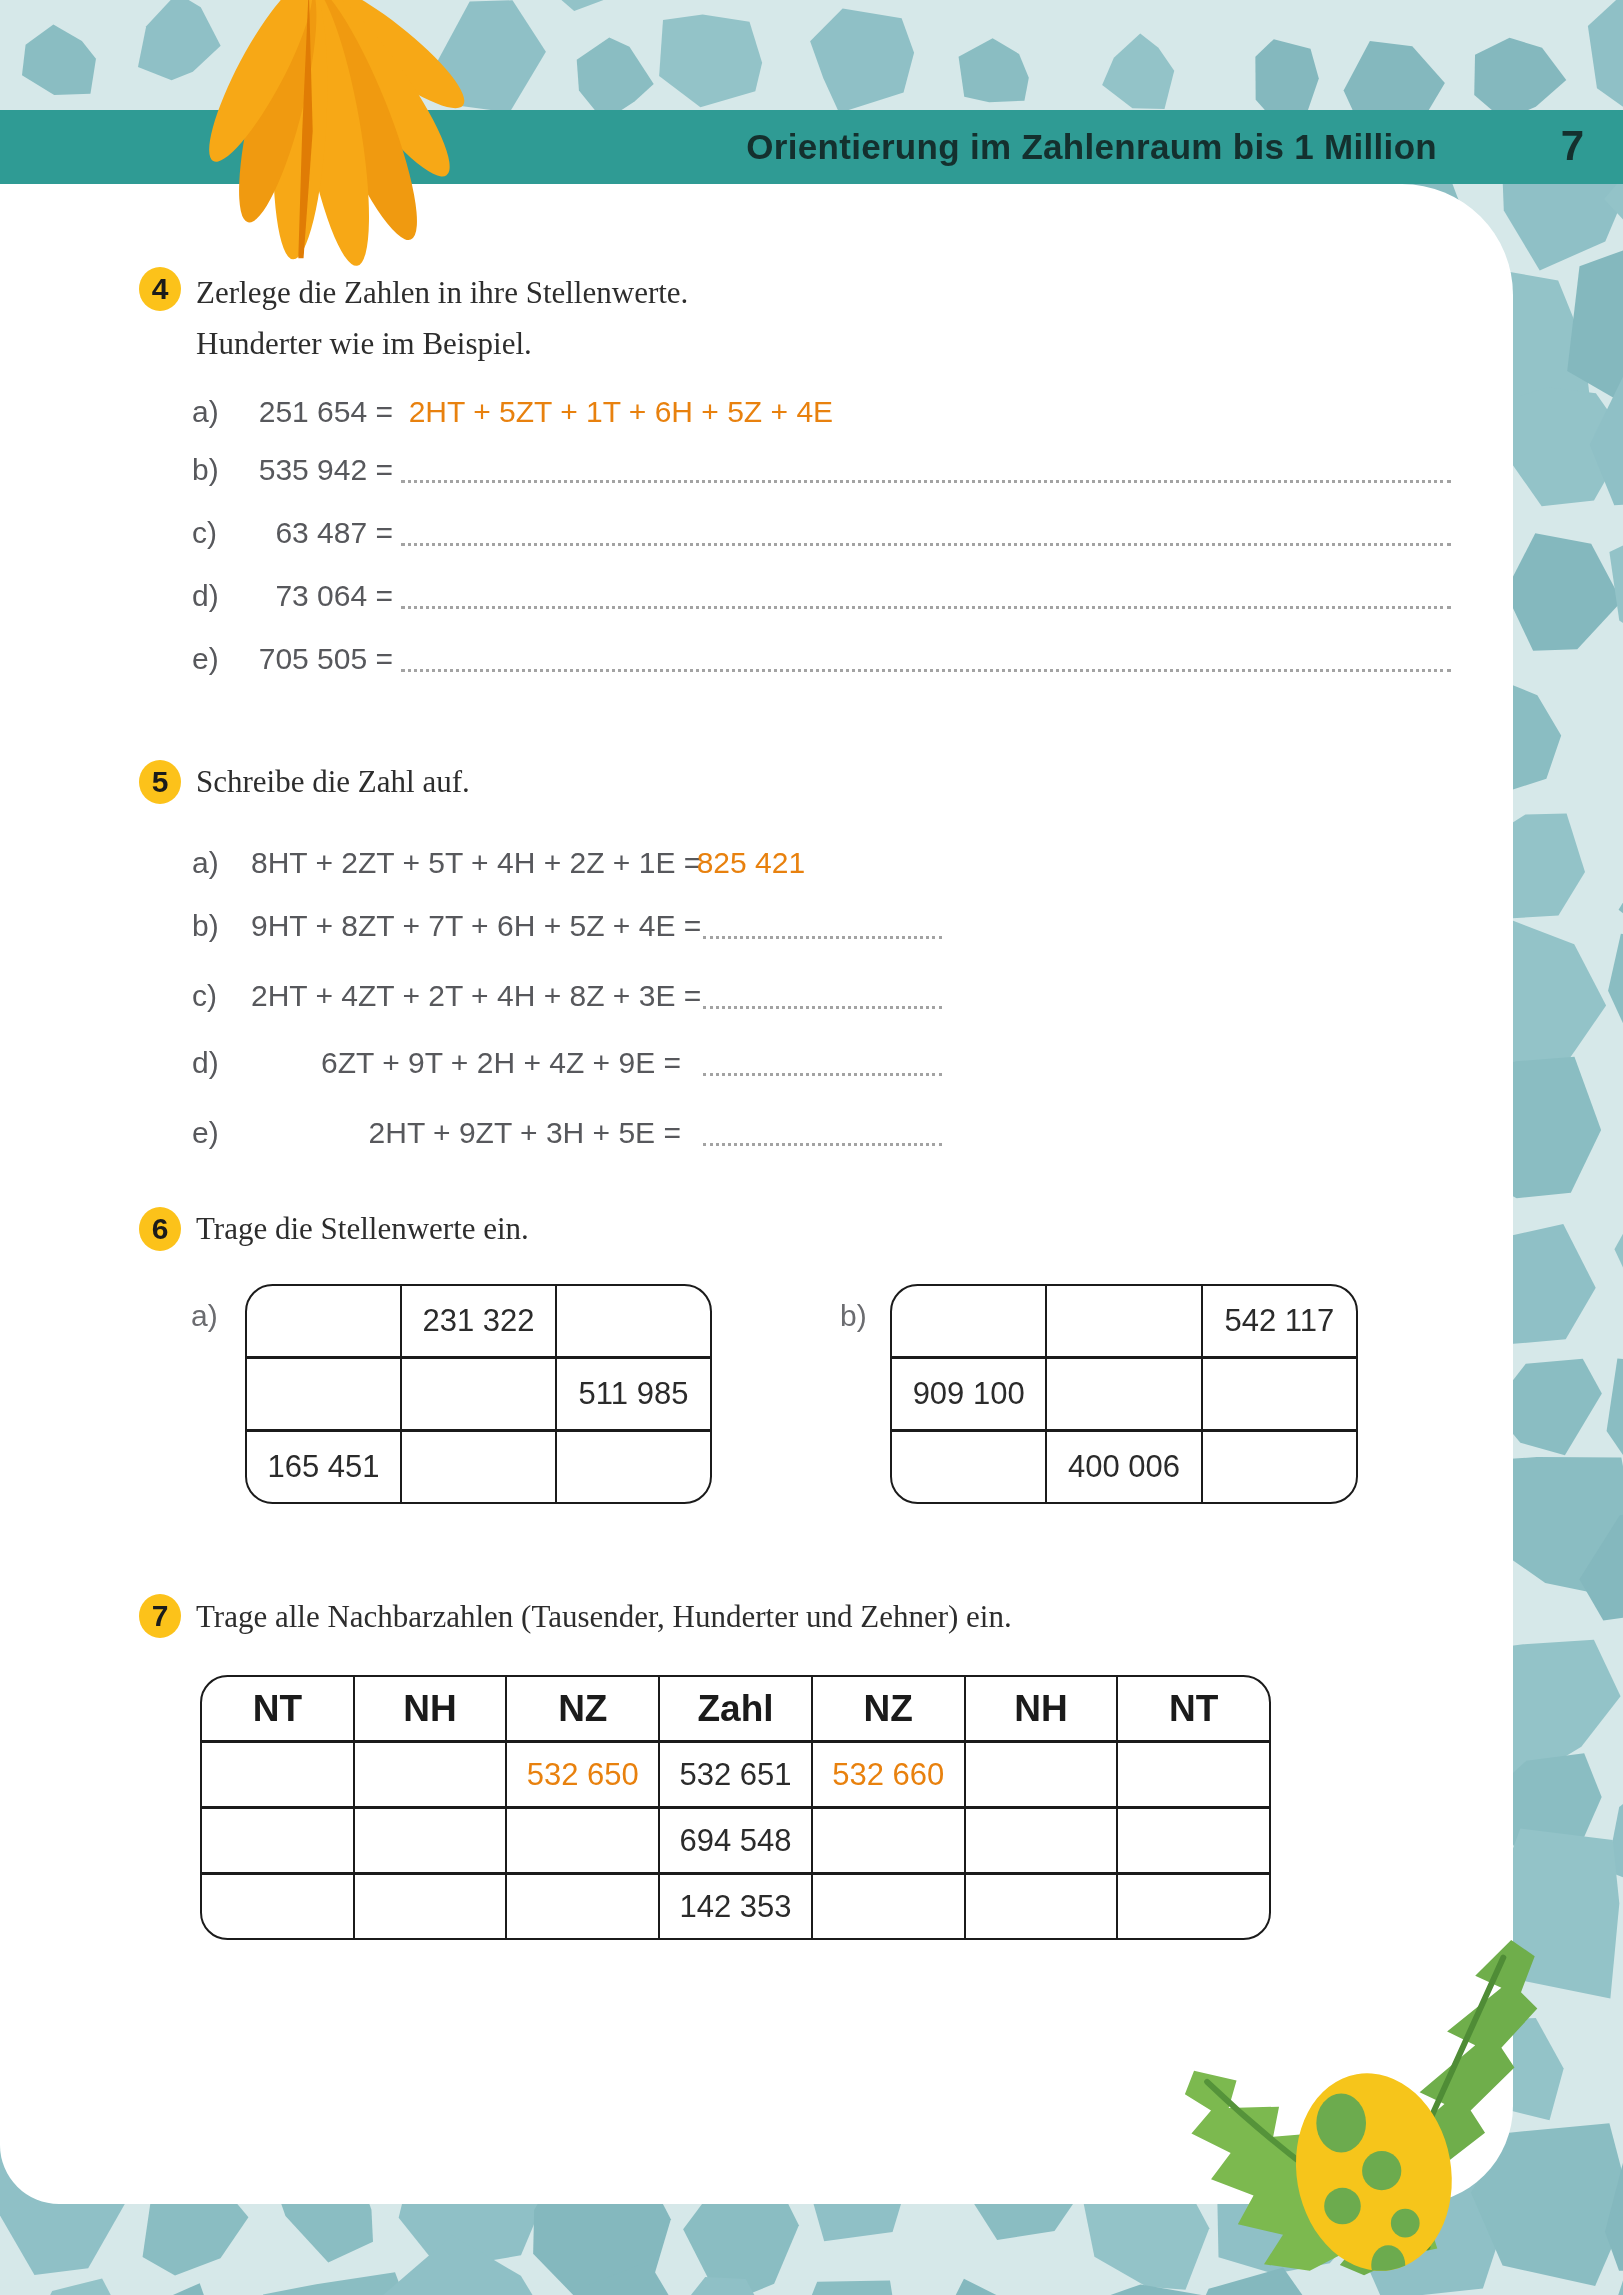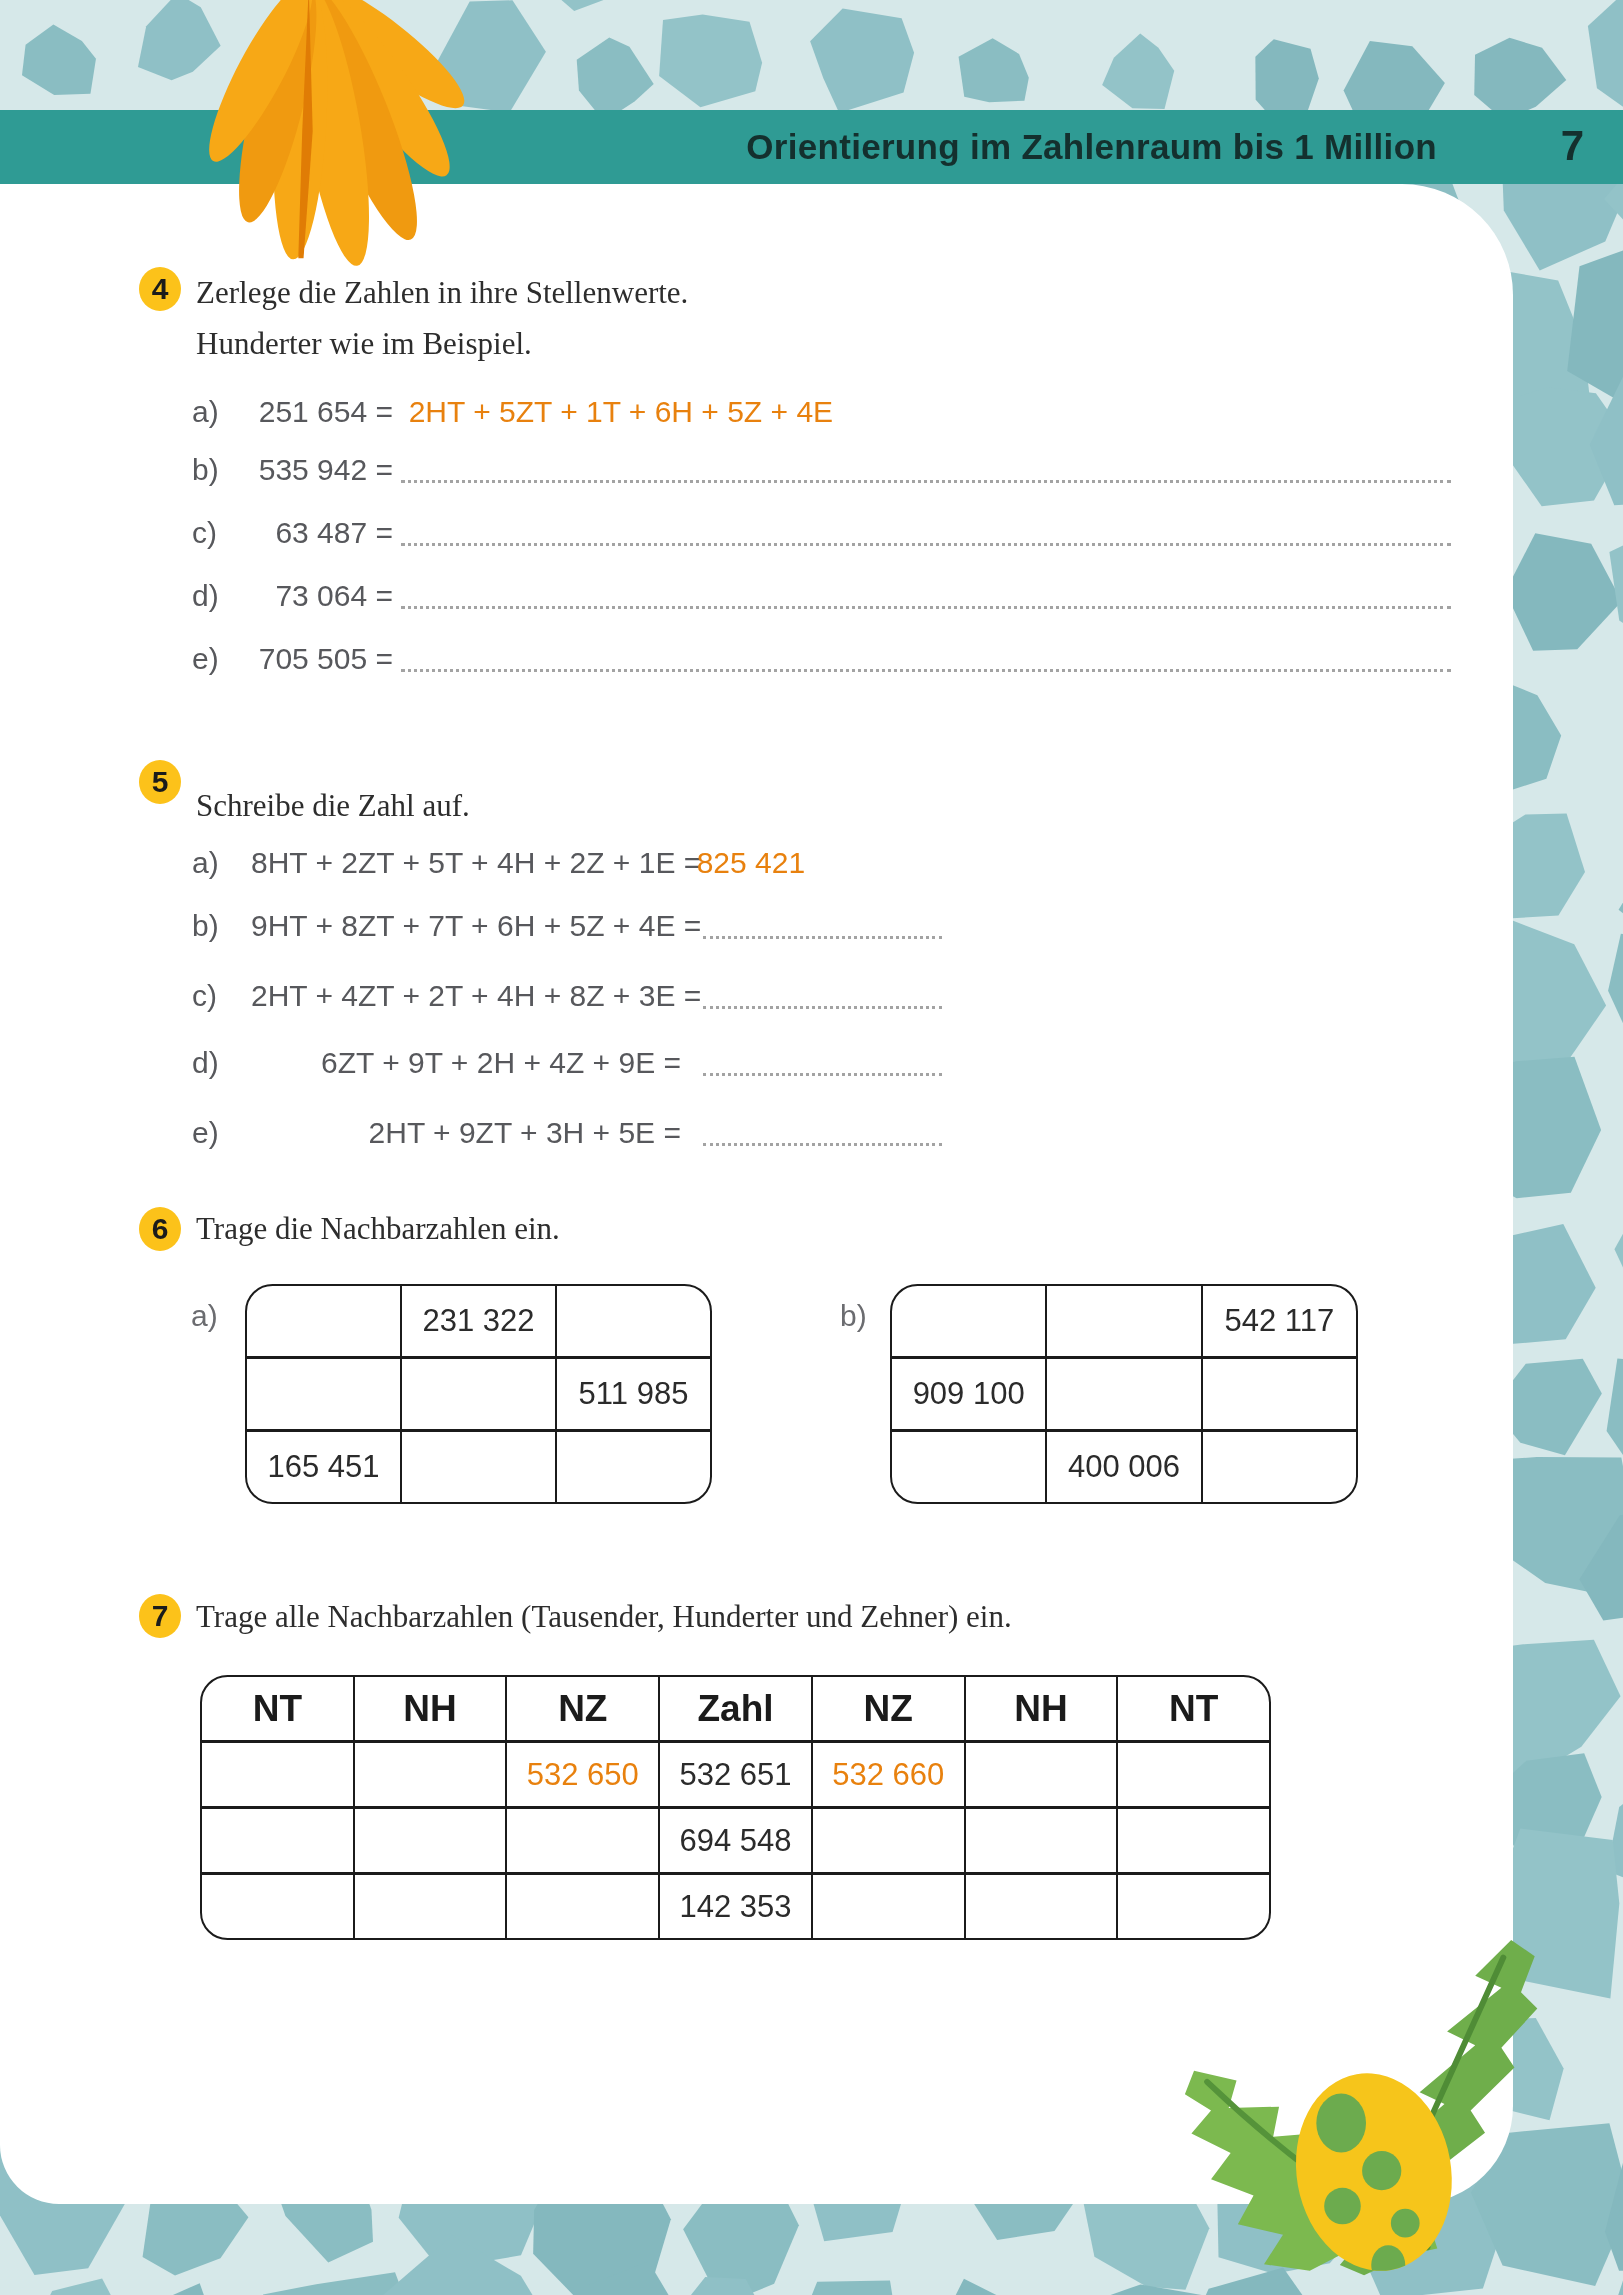--- a/index.html
+++ b/index.html
@@ -279,21 +279,21 @@
     <span class="item-label">e)</span>
     <span class="num-box">705 505 =</span>
     <div class="dot-line dl-long"></div>
   </div>
 </div>
 
 <div class="section">
   <div class="badge" style="left:139px;top:760px;">
     <span>5</span>
   </div>
-  <div class="ex-title" style="top:780px;">Schreibe die Zahl auf.</div>
+  <div class="ex-title" style="top:756px;">Schreibe die Zahl auf.</div>
 
   <div class="item-row" style="top:841px;">
     <span class="item-label">a)</span>
     <span class="expr-box">8HT + 2ZT + 5T + 4H + 2Z + 1E =</span>
     <span class="answer ml24">825 421</span>
   </div>
 
   <div class="item-row" style="top:904px;">
     <span class="item-label">b)</span>
     <span class="expr-box">9HT + 8ZT + 7T + 6H + 5Z + 4E =</span>
@@ -313,21 +313,21 @@
     <span class="item-label">e)</span>
     <span class="expr-box">2HT + 9ZT + 3H + 5E =</span>
     <div class="dot-line dl-short"></div>
   </div>
 </div>
 
 <div class="section">
   <div class="badge" style="left:139px;top:1207px;">
     <span>6</span>
   </div>
-  <div class="ex-title" style="top:1203px;">Trage die Nachbarzahlen ein.</div>
+  <div class="ex-title" style="top:1203px;">Trage die Stellenwerte ein.</div>
 
   <div class="tbl-label" style="left:191px;top:1299px;">a)</div>
   <div class="ntable t6" style="left:245px;top:1284px;width:463px;">
     <div class="trow">
       <div class="tcell"></div>
       <div class="tcell">231 322</div>
       <div class="tcell"></div>
     </div>
     <div class="trow">
       <div class="tcell"></div>

